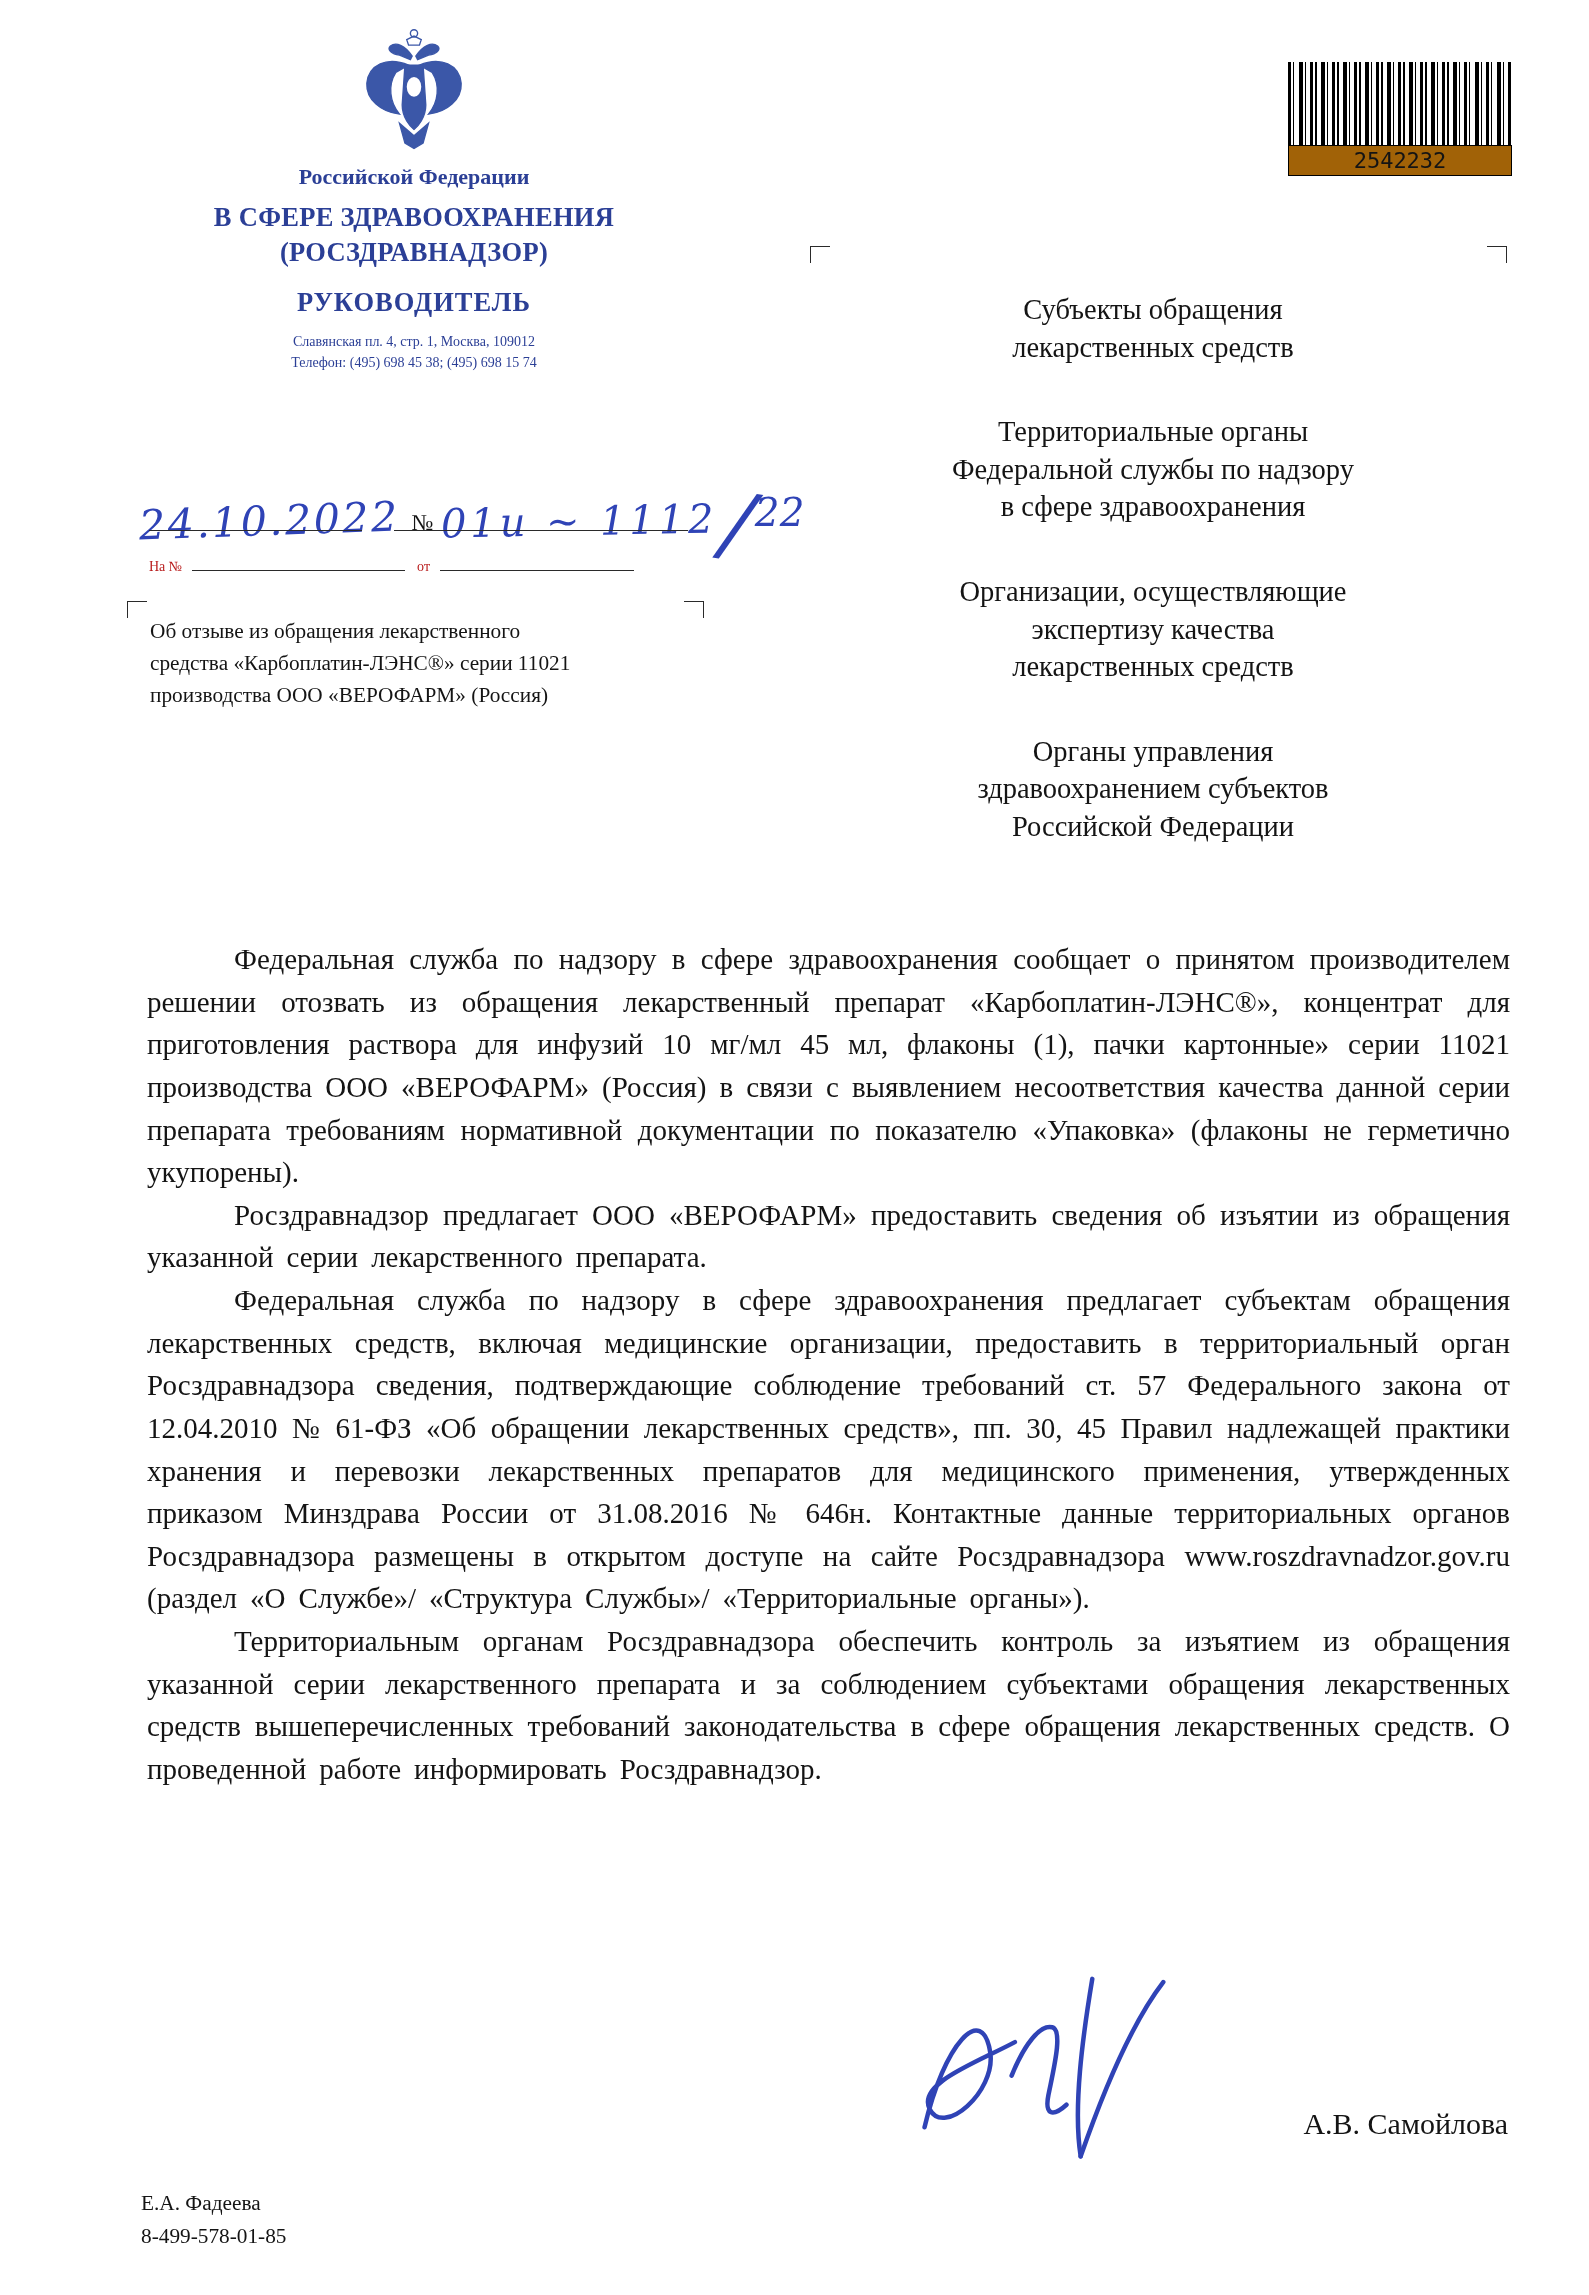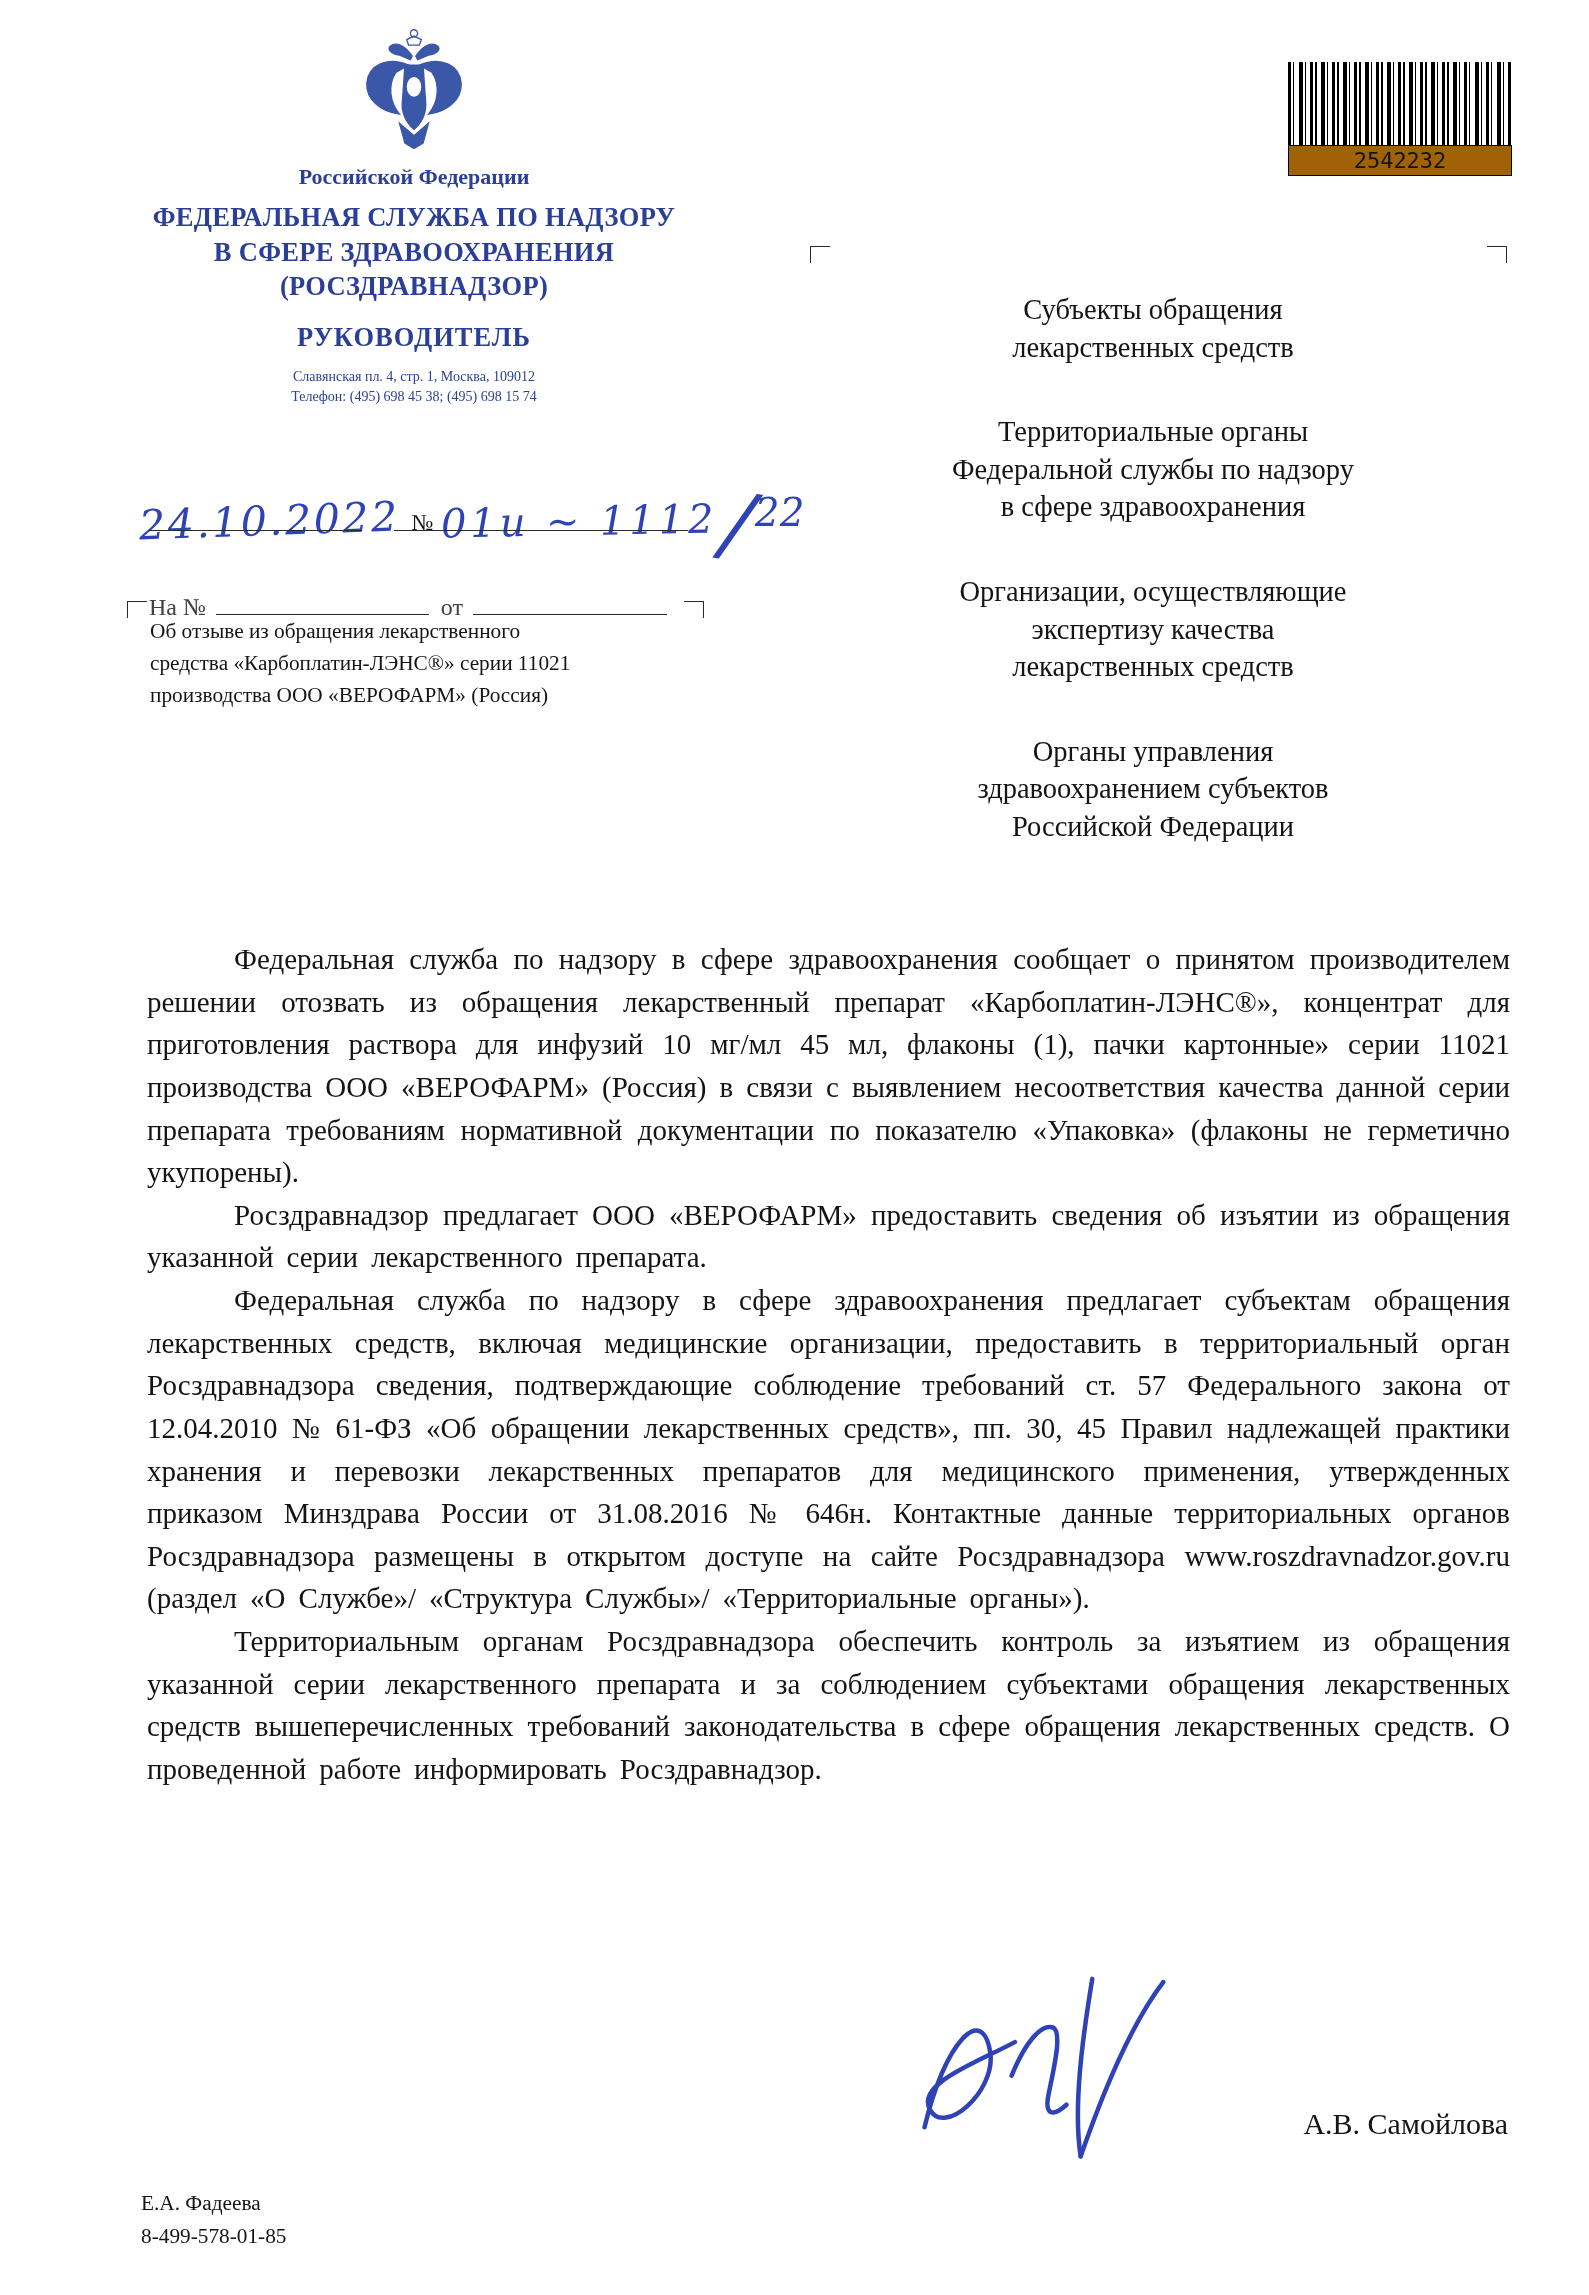--- a/index.html
+++ b/index.html
@@ -33,21 +33,21 @@
     color:#2f43b6;
   }
   .date-row { left:139px; top:475px; width:815px; height:71px; }
   .hw-date   { font-size:41px; letter-spacing:2.6px; display:inline-block; transform:rotate(-2deg); }
   .no-sign   { font-size:23px; color:#141414; font-style:normal; font-family:"Liberation Serif", serif; margin:0 5.2px 0 9px; vertical-align:5.2px; }
   .hw-number { font-size:40px; letter-spacing:3.9px; display:inline-block; transform:rotate(-1deg); }
   .hw-slash  { font-size:84px; display:inline-block; transform:rotate(8deg); vertical-align:-18px; margin-left:3.9px; }
   .hw-year   { font-size:39px; display:inline-block; vertical-align:9px; }
   .uline { position:absolute; border-bottom:1.3px solid #2a2a2a; height:0; }
 
-  .reply-line { left:149px; top:548px; font-size:24px; color:#404040;margin-top:44px; }
+  .reply-line { left:149px; top:548px; font-size:14px; color:#b91c1c; }
   .reply-line .blank { display:inline-block; border-bottom:1.3px solid #2a2a2a; height:22px; }
   .blank-1 { width:213px; margin:0 11.6px 0 10.3px; }
   .blank-2 { width:194px; margin-left:10.3px; }
 
   
   .subject {
     left:150px; top:616px; width:595px;
     font-size:21.3px; line-height:1.5;
     white-space:pre-line;
   }
@@ -121,21 +121,20 @@
         <path d="M44 106 L60 120 L76 106 L70 128 L60 134 L50 128 Z"></path>
 
         <ellipse cx="60" cy="66" rx="9" ry="12" fill="#ffffff" stroke="#3b57a8" stroke-width="2"></ellipse>
       </g>
     </svg>
   </div>
   <div class="ministry">
     <div>Российской Федерации</div>
   </div>
   <div class="service">
-    <div>ФЕДЕРАЛЬНАЯ СЛУЖБА ПО НАДЗОРУ</div>
     <div>В СФЕРЕ ЗДРАВООХРАНЕНИЯ</div>
     <div>(РОСЗДРАВНАДЗОР)</div>
   </div>
   <div class="role">РУКОВОДИТЕЛЬ</div>
   <div class="contact">
     <div>Славянская пл. 4, стр. 1, Москва, 109012</div>
     <div>Телефон: (495) 698 45 38; (495) 698 15 74</div>
   </div>
 </div>
 

